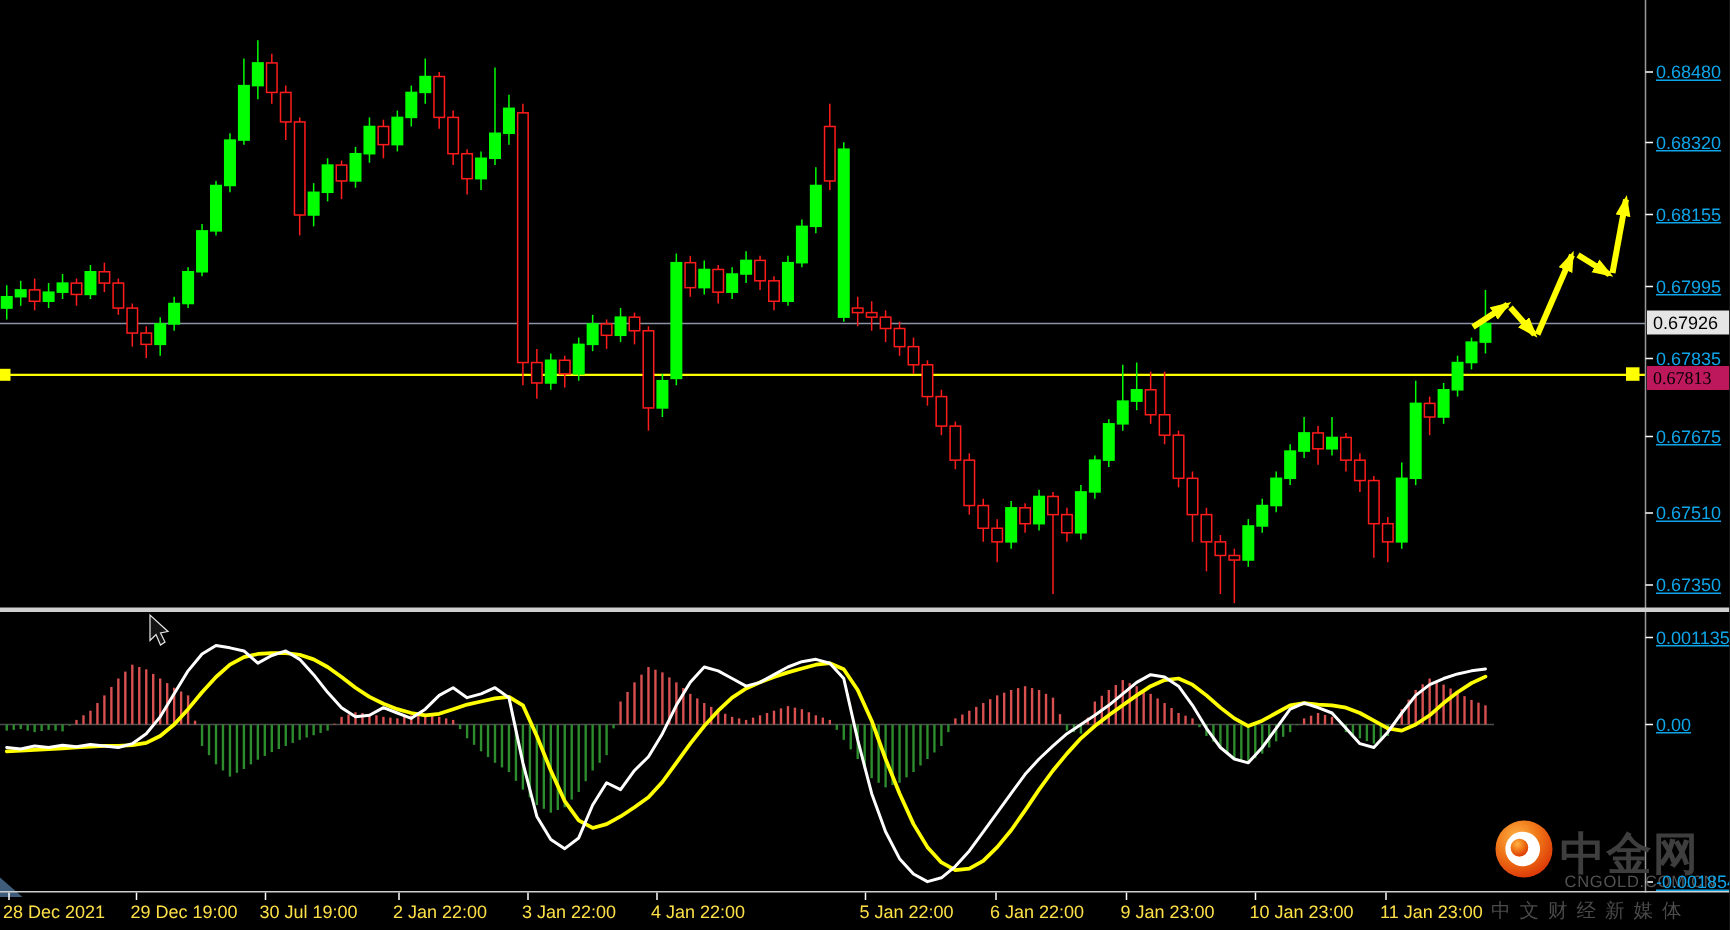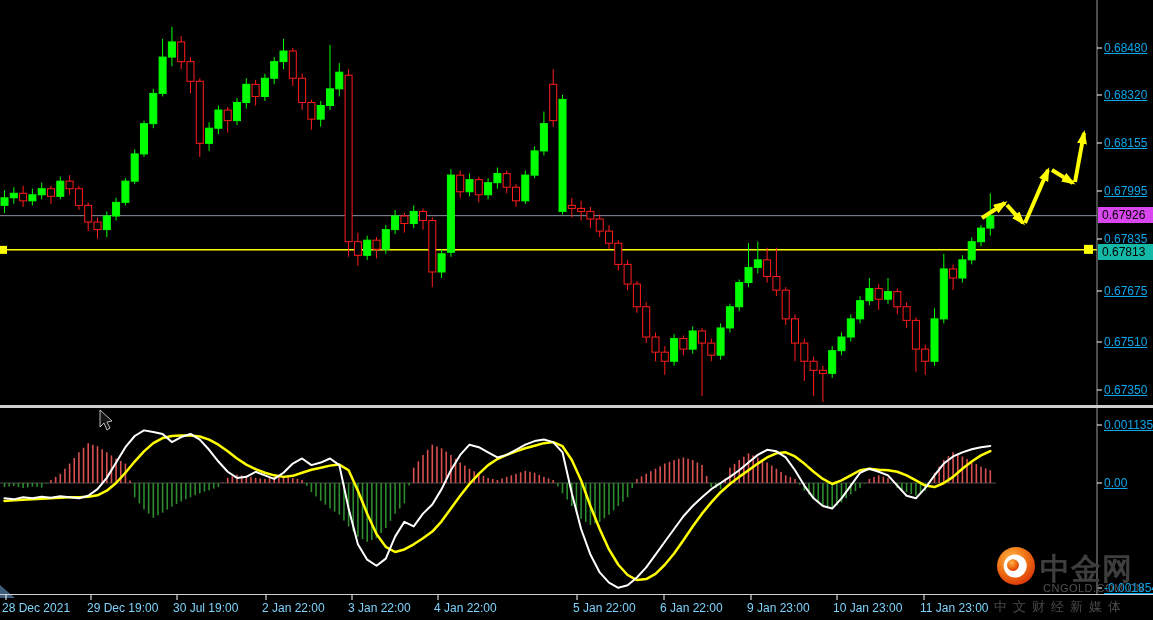--- a/index.html
+++ b/index.html
@@ -5,21 +5,21 @@
   html,body{margin:0;padding:0;background:#222;}
   .screen{position:relative;width:1153px;height:620px;background:#000;overflow:hidden;
           font-family:"Liberation Sans",sans-serif;-webkit-font-smoothing:none;}
   #chart-svg{position:absolute;left:0;top:0;}
   .title{position:absolute;left:4px;top:4px;color:#fff;font-size:13px;font-weight:bold;
          letter-spacing:0.2px;white-space:nowrap;z-index:6;}
   .title .tri{color:#c52222;font-size:11px;margin-right:6px;}
   .macd-title{position:absolute;left:4px;top:411px;color:#fff;font-size:12.5px;font-weight:bold;
               white-space:nowrap;z-index:4;}
   .axis-label{position:absolute;color:#0ea5e9;font-size:12px;height:15px;line-height:15px;z-index:5;text-decoration:underline;}
-  .time-label{position:absolute;top:601px;color:#7dd3fc;font-size:12px;white-space:nowrap;z-index:5;}
+  .time-label{position:absolute;top:601px;color:#fde047;font-size:12px;white-space:nowrap;z-index:5;}
   .price-box{position:absolute;left:1098px;width:55px;height:16px;line-height:16px;
              font-size:12px;color:#000;padding-left:4px;box-sizing:border-box;z-index:7;}
   .sep-h{position:absolute;left:0;width:1153px;background:#cfcfcf;z-index:2;}
   .watermark{position:absolute;z-index:3;pointer-events:none;}
   .wm-cn{position:absolute;left:1040px;top:549px;font-size:30px;font-weight:bold;color:#3e3e3e;
          letter-spacing:1px;white-space:nowrap;}
   .wm-domain{position:absolute;left:1043px;top:582px;font-size:11px;color:#525252;
              letter-spacing:0.5px;white-space:nowrap;}
   .wm-tag{position:absolute;left:994px;top:598px;font-size:13px;color:#4a4a4a;
           letter-spacing:6px;white-space:nowrap;}
@@ -526,22 +526,22 @@
       <div class="time-label" style="left: 262px; text-align: right;">2 Jan 22:00</div>
       <div class="time-label" style="left: 348px;">3 Jan 22:00</div>
       <div class="time-label" style="left: 434px;">4 Jan 22:00</div>
       <div class="time-label" style="left: 573px;">5 Jan 22:00</div>
       <div class="time-label" style="left: 660px;">6 Jan 22:00</div>
       <div class="time-label" style="left: 747px;">9 Jan 23:00</div>
       <div class="time-label" style="left: 833px;">10 Jan 23:00</div>
       <div class="time-label" style="left: 920px;">11 Jan 23:00</div>
     </div>
 
-  <div class="price-box" style="top:207px;background:#d946ef;">0.67926</div>
-  <div class="price-box" style="top:244px;background:#14b8a6;">0.67813</div>
+  <div class="price-box" style="top:207px;background:#e5e5e5;">0.67926</div>
+  <div class="price-box" style="top:244px;background:#be185d;font-family:Liberation Serif, serif;">0.67813</div>
 
   <div class="watermark">
     <svg width="46" height="46" style="position:absolute;left:994px;top:543px;">
       <defs>
         <radialGradient id="lg" cx="38%" cy="30%" r="80%">
           <stop offset="0%" stop-color="#ffb347"></stop>
             <stop offset="45%" stop-color="#f07818"></stop>
             <stop offset="100%" stop-color="#d92c04"></stop>
         </radialGradient>
       </defs>

